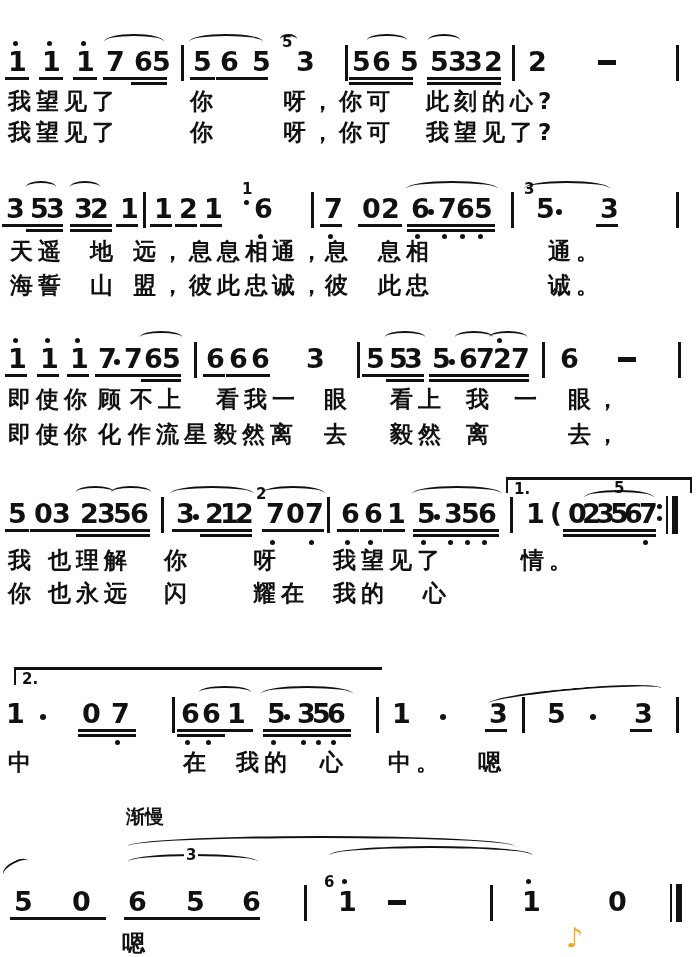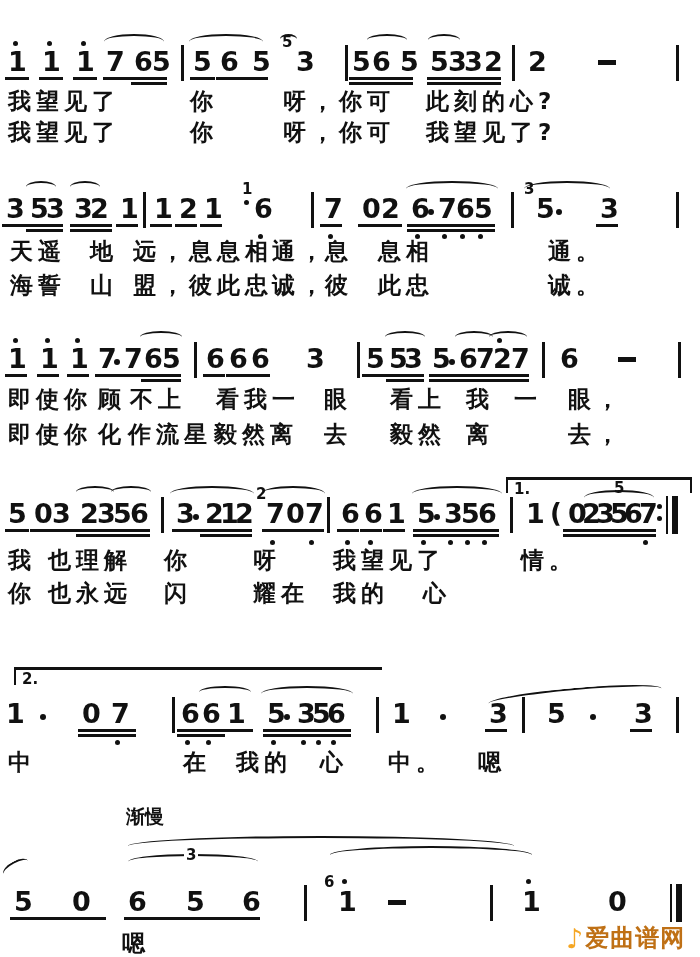--- a/index.html
+++ b/index.html
@@ -369,15 +369,14 @@
       <div class="slur" style="left: 128px; top: 854px; width: 130px; height: 13px; transform: none;"></div>
       <div class="odot" style="left: 342px; top: 879px;"></div>
       <div class="odot" style="left: 526px; top: 879px;"></div>
       <div class="lyr" style="left: 122px; top: 928px;">嗯</div>
       <div class="tempo" style="left: 126px; top: 804px;">渐慢</div>
       <div class="trip" style="left: 184px; top: 846px;">3</div>
       <div class="tie" style="left: 2px; top: 861px;"></div>
     </div>
   <div id="wm">
     <span class="ic">♪</span>
-    <span class="tx">爱曲谱网</span>
   </div>
 </div>
 
 </body></html>

